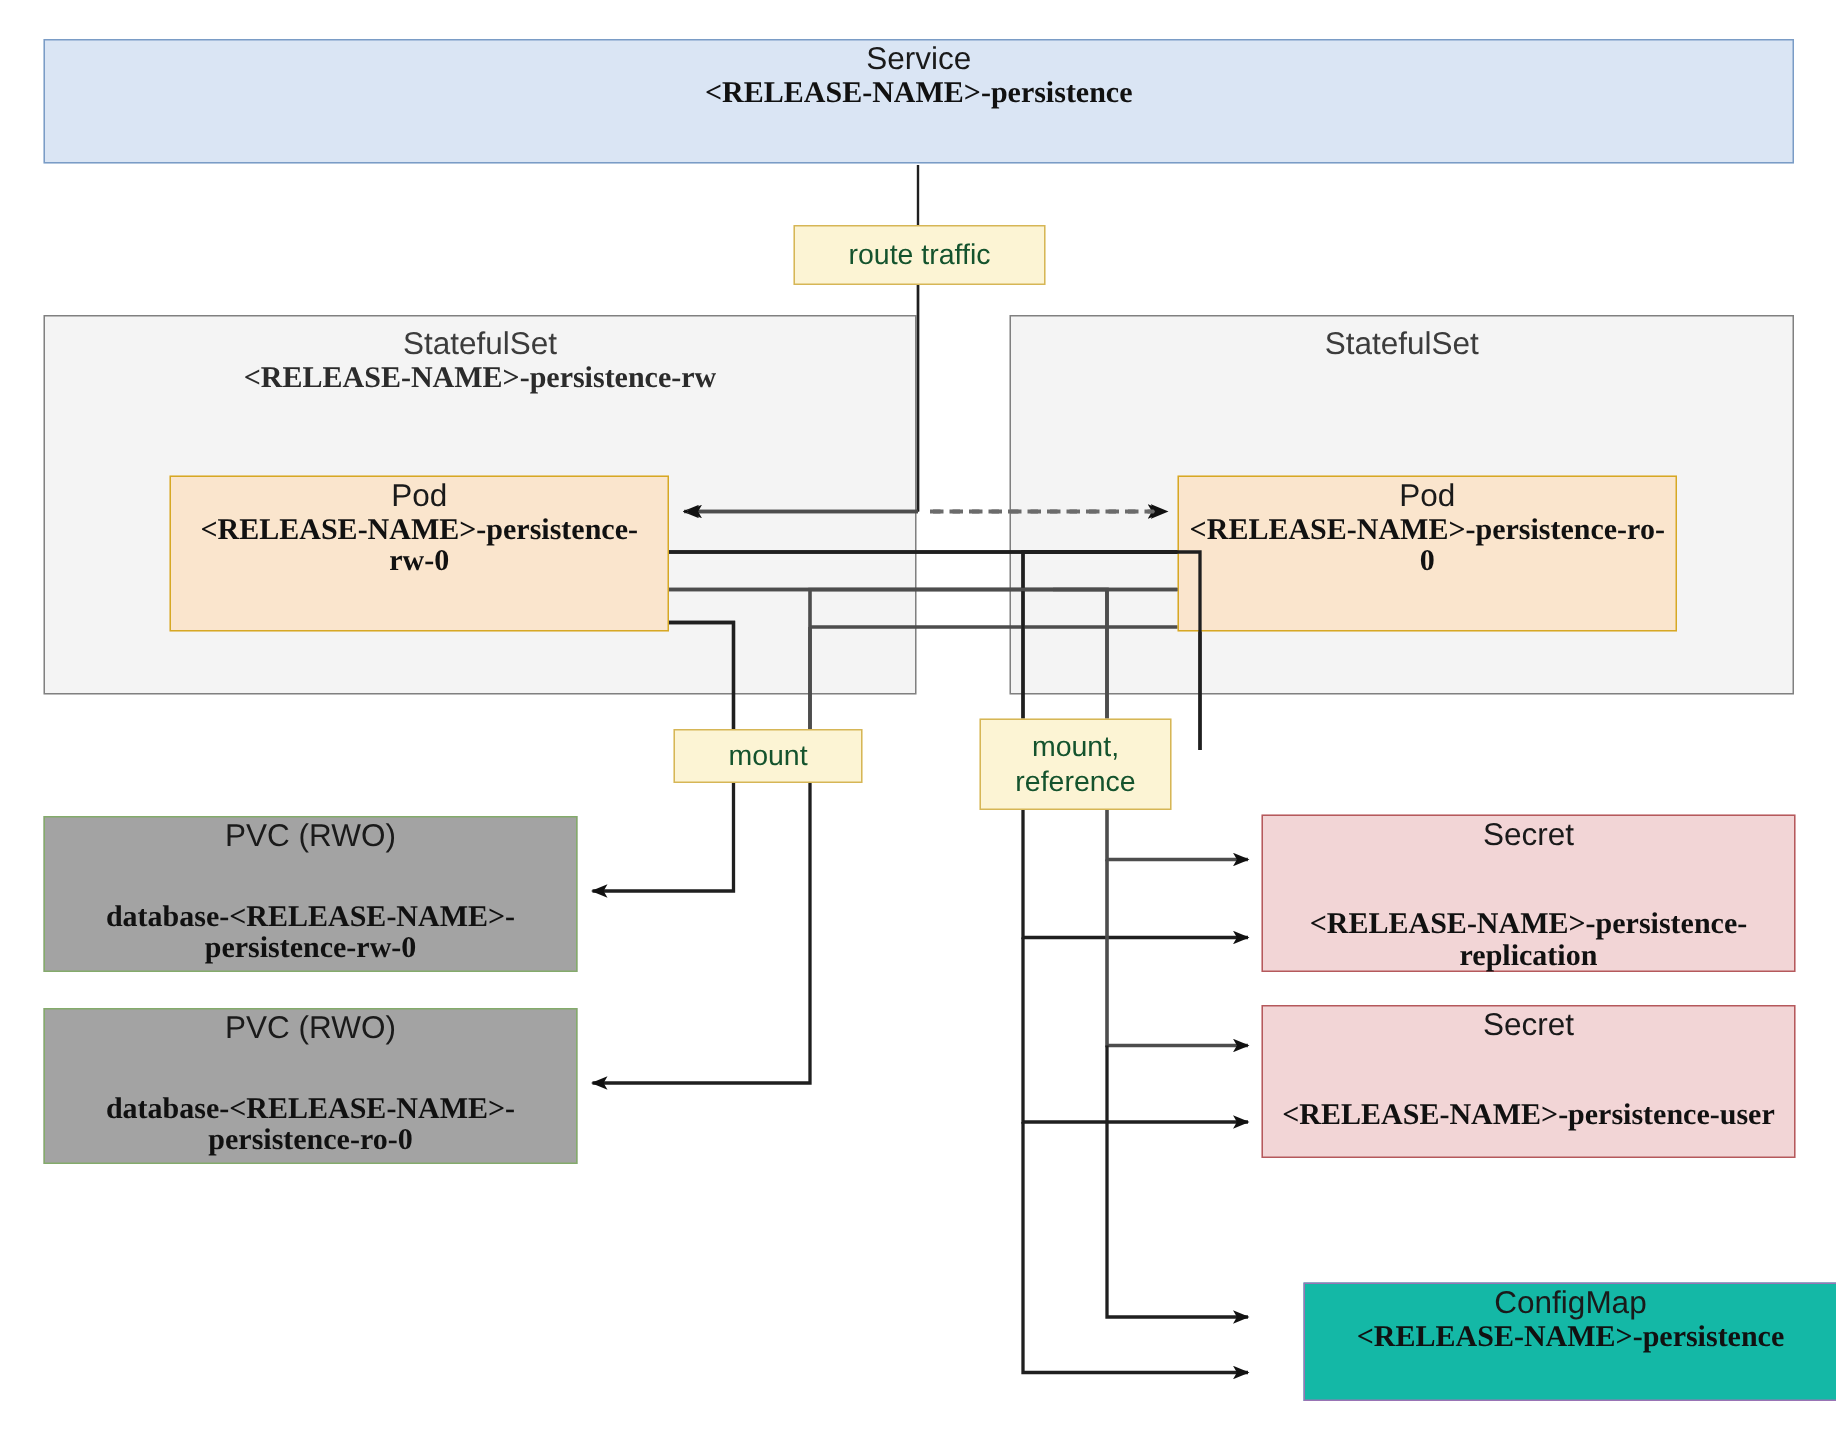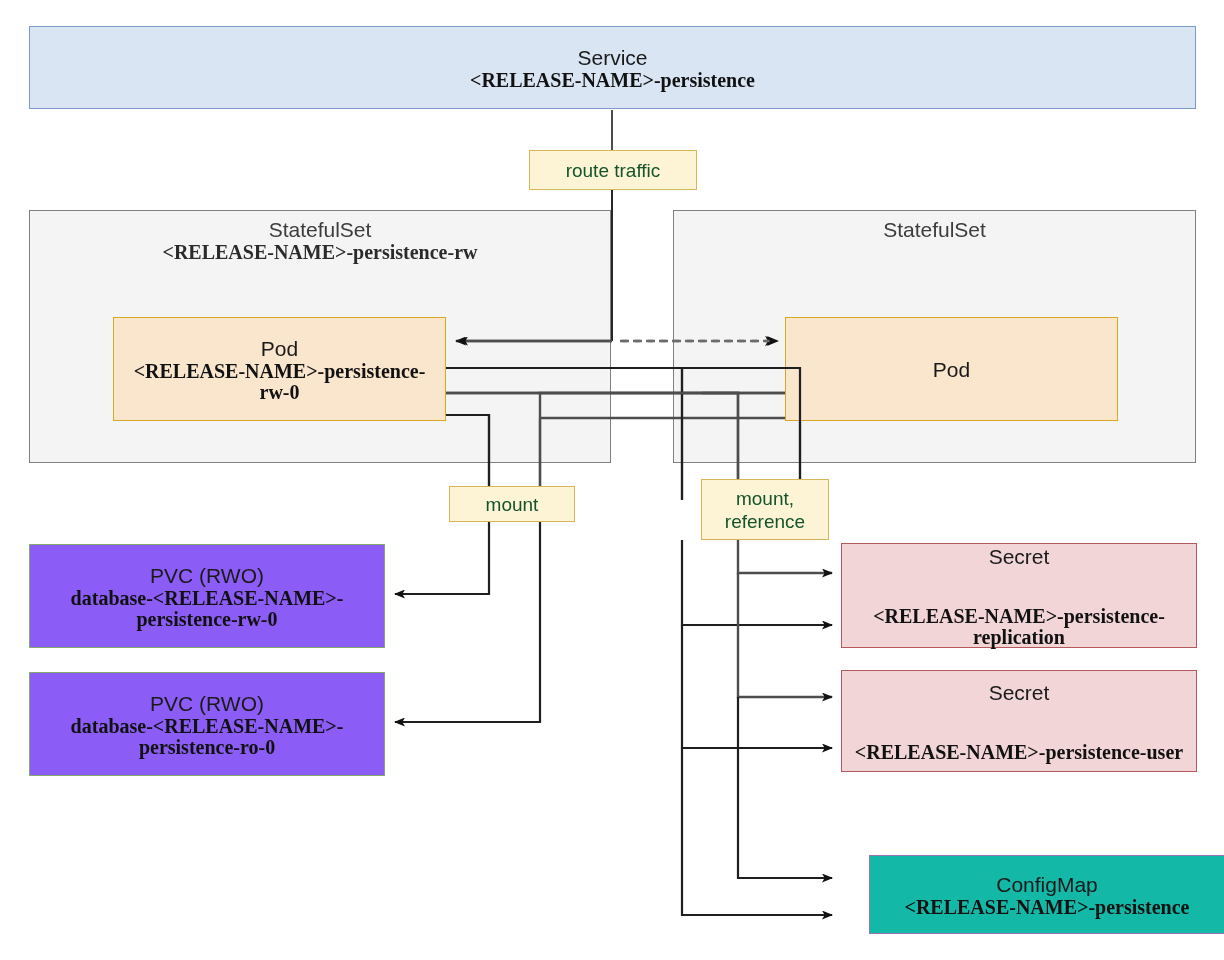--- a/index.html
+++ b/index.html
@@ -16,21 +16,21 @@
     height: 960px;
     background: #ffffff;
     overflow: hidden;
   }
   .node {
     position: absolute;
     box-sizing: border-box;
     display: flex;
     flex-direction: column;
     align-items: center;
-    justify-content: center;
+    justify-content: flex-start;
     text-align: center;
     z-index: 3;
   }
   .node .title {
     font-size: 21px;
     line-height: 25px;
     color: #1a1a1a;
     font-weight: 400;
   }
   .node .sub {
@@ -57,22 +57,23 @@
   .n-sts .title { color: #3c3c3c; }
   .n-sts .sub { color: #2b2b2b; }
   
   .n-pod {
     background: #fae5cd;
     border: 1px solid #d6a824;
     z-index: 4;
   }
   
   .n-pvc {
-    background: #8b5cf6;
+    background: #a3a3a3;
     border: 1px solid #84ab6b;
+    gap: 31px;
   }
   
   .n-secret {
     background: #f2d5d6;
     border: 1px solid #b5595c;
     gap: 37px;
   }
   
   .n-cm {
     background: #14b8a6;
@@ -201,20 +202,21 @@
     <div class="title">StatefulSet</div>
   </div>
 
   <div class="node n-pod" style="left:113px; top:317px; width:333px; height:104px;">
     <div class="title">Pod</div>
     <div class="sub">&lt;RELEASE-NAME&gt;-persistence-rw-0</div>
   </div>
 
   <div class="node n-pod" style="left:785px; top:317px; width:333px; height:104px;">
     <div class="title">Pod</div>
+    <div class="sub">&lt;RELEASE-NAME&gt;-persistence-ro-0</div>
   </div>
 
   <div class="node n-pvc" style="left:29px; top:544px; width:356px; height:104px;">
     <div class="title">PVC (RWO)</div>
     <div class="sub">database-&lt;RELEASE-NAME&gt;-persistence-rw-0</div>
   </div>
 
   <div class="node n-pvc" style="left:29px; top:672px; width:356px; height:104px;">
     <div class="title">PVC (RWO)</div>
     <div class="sub">database-&lt;RELEASE-NAME&gt;-persistence-ro-0</div>
@@ -236,21 +238,21 @@
   </div>
 
   <div class="edge-label" style="left:529px; top:150px; width:168px; height:40px;">
     <span>route traffic</span>
   </div>
 
   <div class="edge-label" style="left:449px; top:486px; width:126px; height:36px;">
     <span>mount</span>
   </div>
 
-  <div class="edge-label" style="left:653px; top:479px; width:128px; height:61px; flex-direction:column;margin-left:48px;">
+  <div class="edge-label" style="left:653px; top:479px; width:128px; height:61px; flex-direction:column;">
     <span>mount,</span>
     <span>reference</span>
   </div>
 
   <svg class="wires over" viewBox="0 0 1224 960">
 
     <path class="ln-thin" d="M612,190 L612,341"></path>
     <path class="ln-gray" d="M612,341 L458,341" marker-end="url(#arrowGray)"></path>
     <path class="ln-dash" d="M622,341 L778,341" marker-end="url(#arrowDash)"></path>
 

